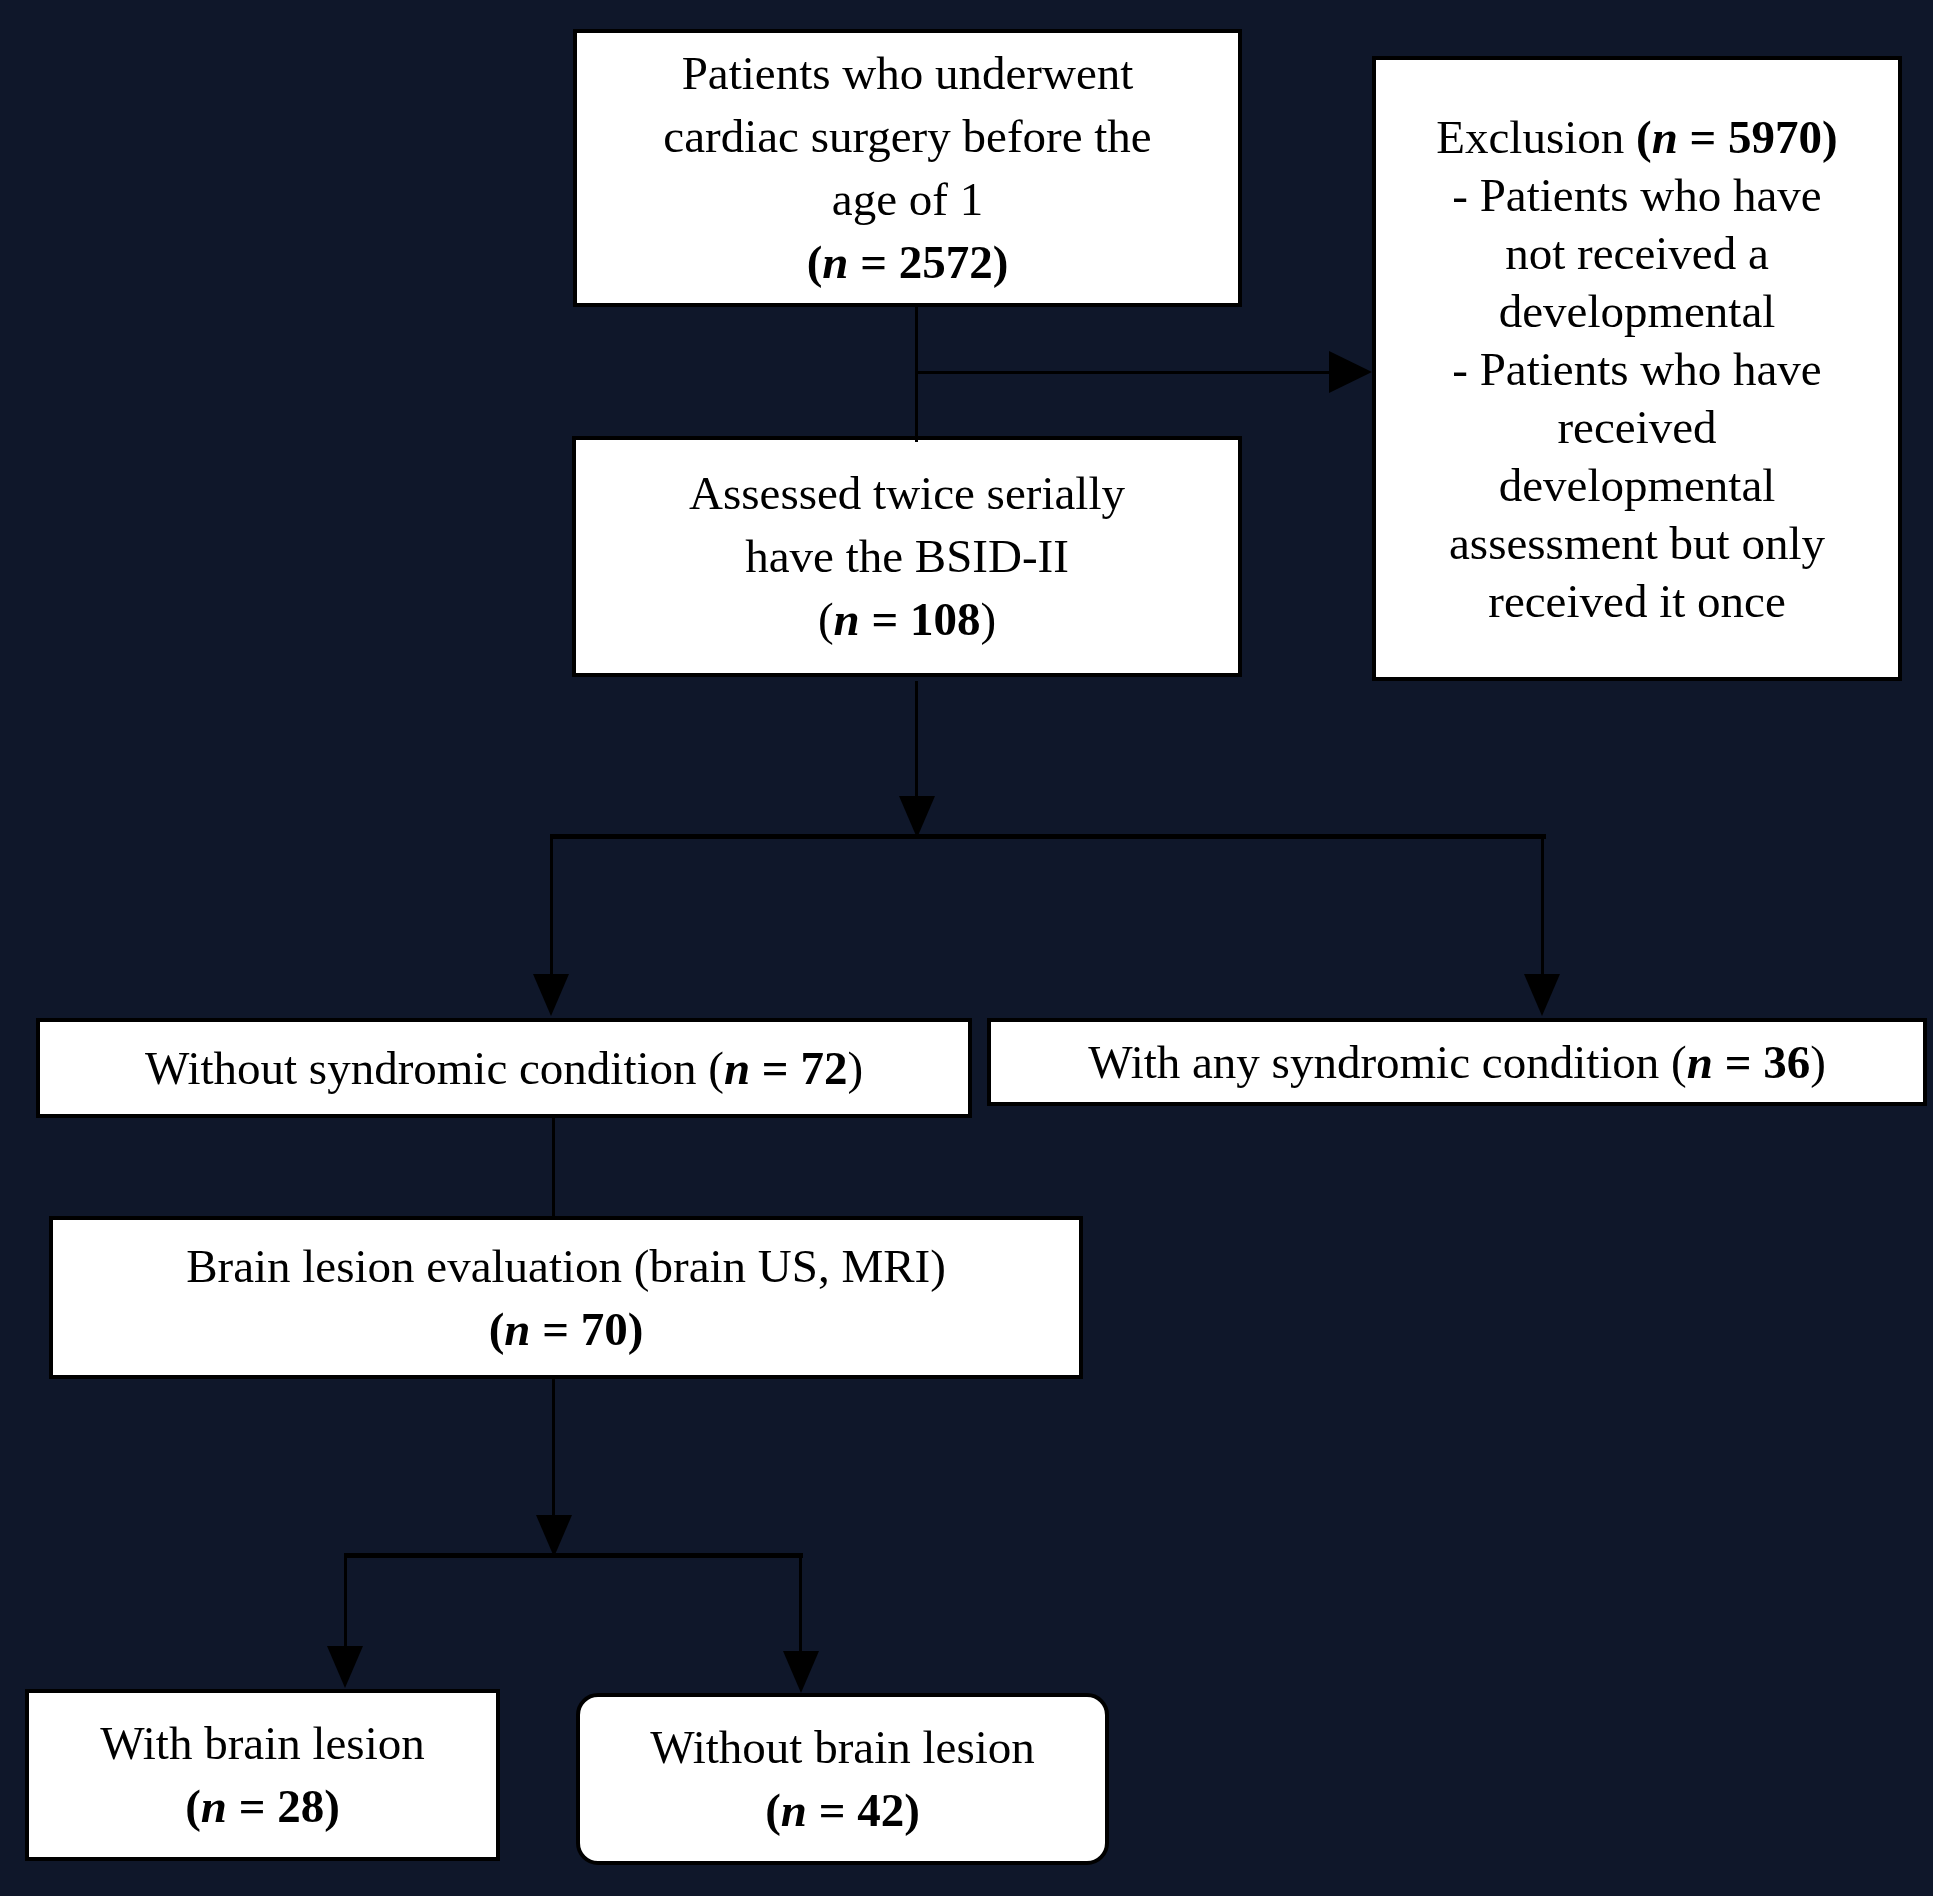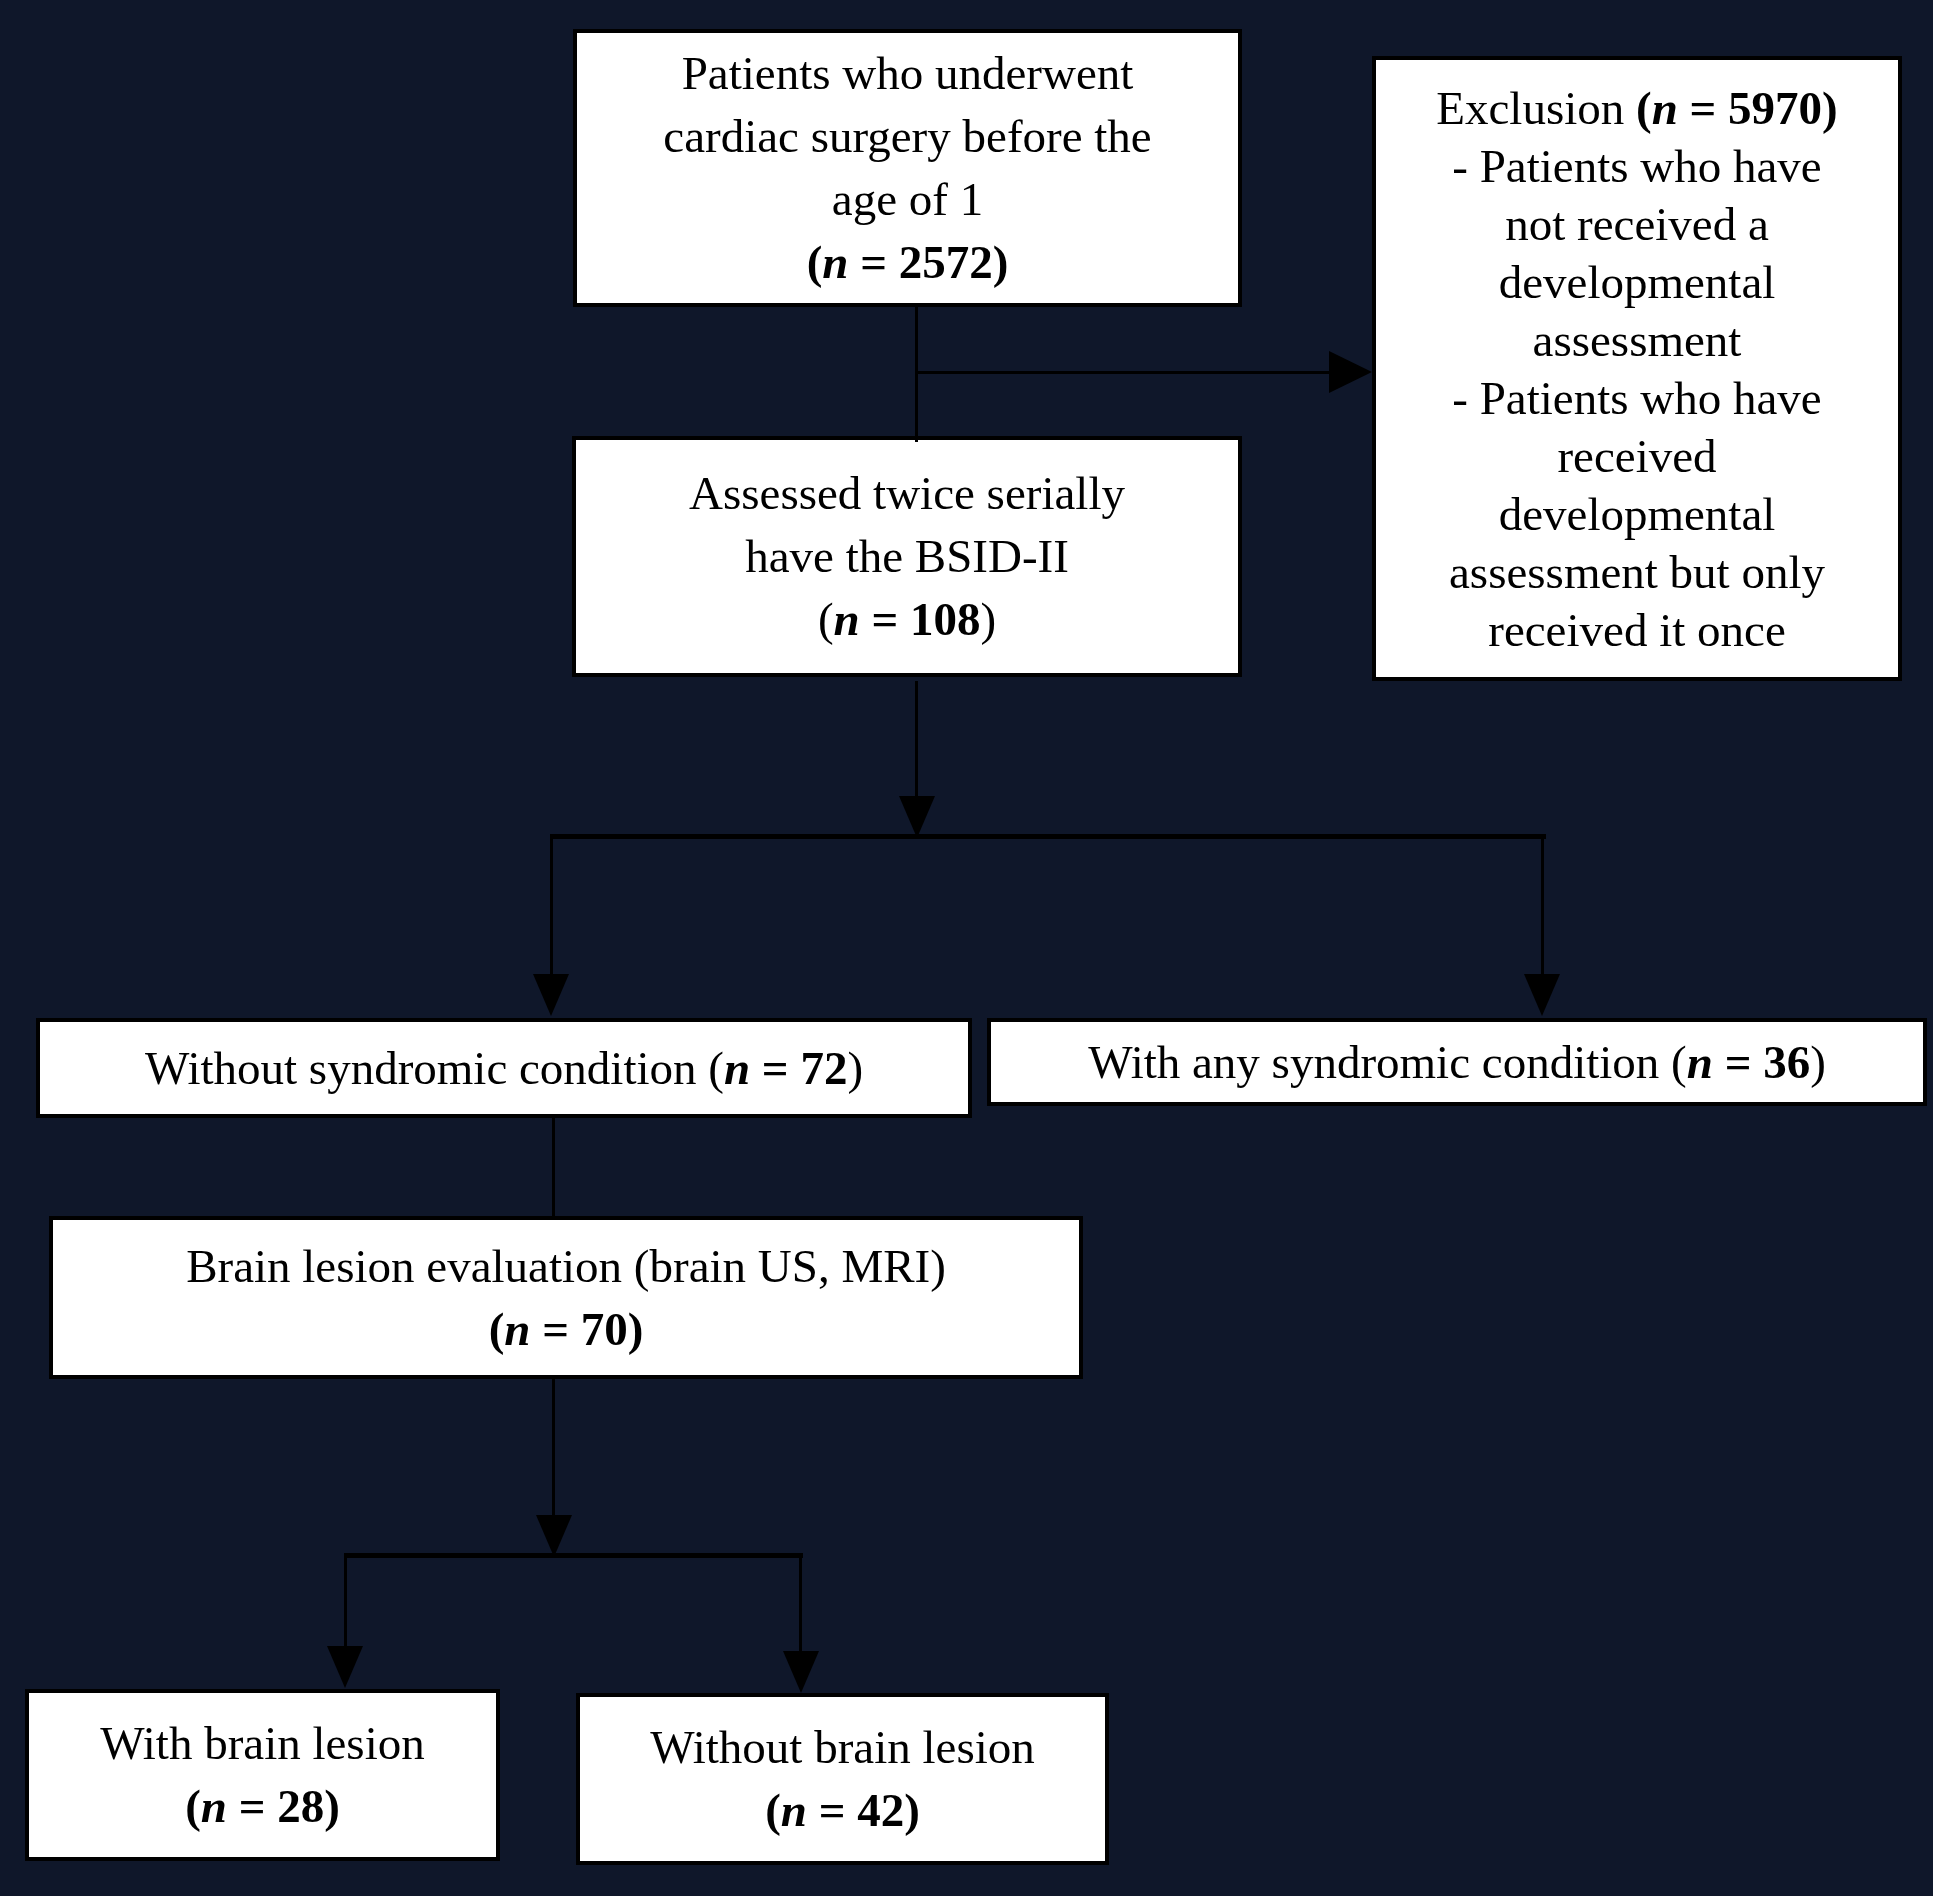--- a/index.html
+++ b/index.html
@@ -63,21 +63,20 @@
     <div class="line">cardiac surgery before the</div>
     <div class="line">age of 1</div>
     <div class="line count"><span>(</span><span class="n">n</span><span> = 2572</span><span>)</span></div>
   </div>
 
   <div class="box excl" style="left:1372px;top:56px;width:530px;height:625px;">
     <div class="xline"><span>Exclusion </span><span class="count"><span>(</span><span class="n">n</span><span> = 5970</span><span>)</span></span></div>
     <div class="xline j">- Patients who have</div>
     <div class="xline j">not received a</div>
     <div class="xline">developmental</div>
-    <div class="xline">assessment</div>
     <div class="xline j">- Patients who have</div>
     <div class="xline">received</div>
     <div class="xline">developmental</div>
     <div class="xline j">assessment but only</div>
     <div class="xline">received it once</div>
   </div>
 
   <div class="box" style="left:572px;top:436px;width:670px;height:241px;">
     <div class="line">Assessed twice serially</div>
     <div class="line">have the BSID-II</div>
@@ -95,21 +94,21 @@
   <div class="box" style="left:49px;top:1216px;width:1034px;height:163px;">
     <div class="line">Brain lesion evaluation (brain US, MRI)</div>
     <div class="line count"><span>(</span><span class="n">n</span><span> = 70</span><span>)</span></div>
   </div>
 
   <div class="box" style="left:25px;top:1689px;width:475px;height:172px;">
     <div class="line">With brain lesion</div>
     <div class="line count"><span>(</span><span class="n">n</span><span> = 28</span><span>)</span></div>
   </div>
 
-  <div class="box" style="left:576px;top:1693px;width:533px;height:172px;">
+  <div class="box" style="left:576px;top:1693px;width:533px;height:172px;border-radius:22px;">
     <div class="line">Without brain lesion</div>
     <div class="line count"><span>(</span><span class="n">n</span><span> = 42</span><span>)</span></div>
   </div>
 
   <div class="vline" style="left:915px;top:307px;width:3.3px;height:135px;"></div>
 
   <div class="hline" style="left:917px;top:371px;width:414px;height:3.3px;"></div>
   <div class="arrow-right" style="left:1329px;top:351px;"></div>
 
   <div class="vline" style="left:915px;top:681px;width:3.3px;height:115px;"></div>

